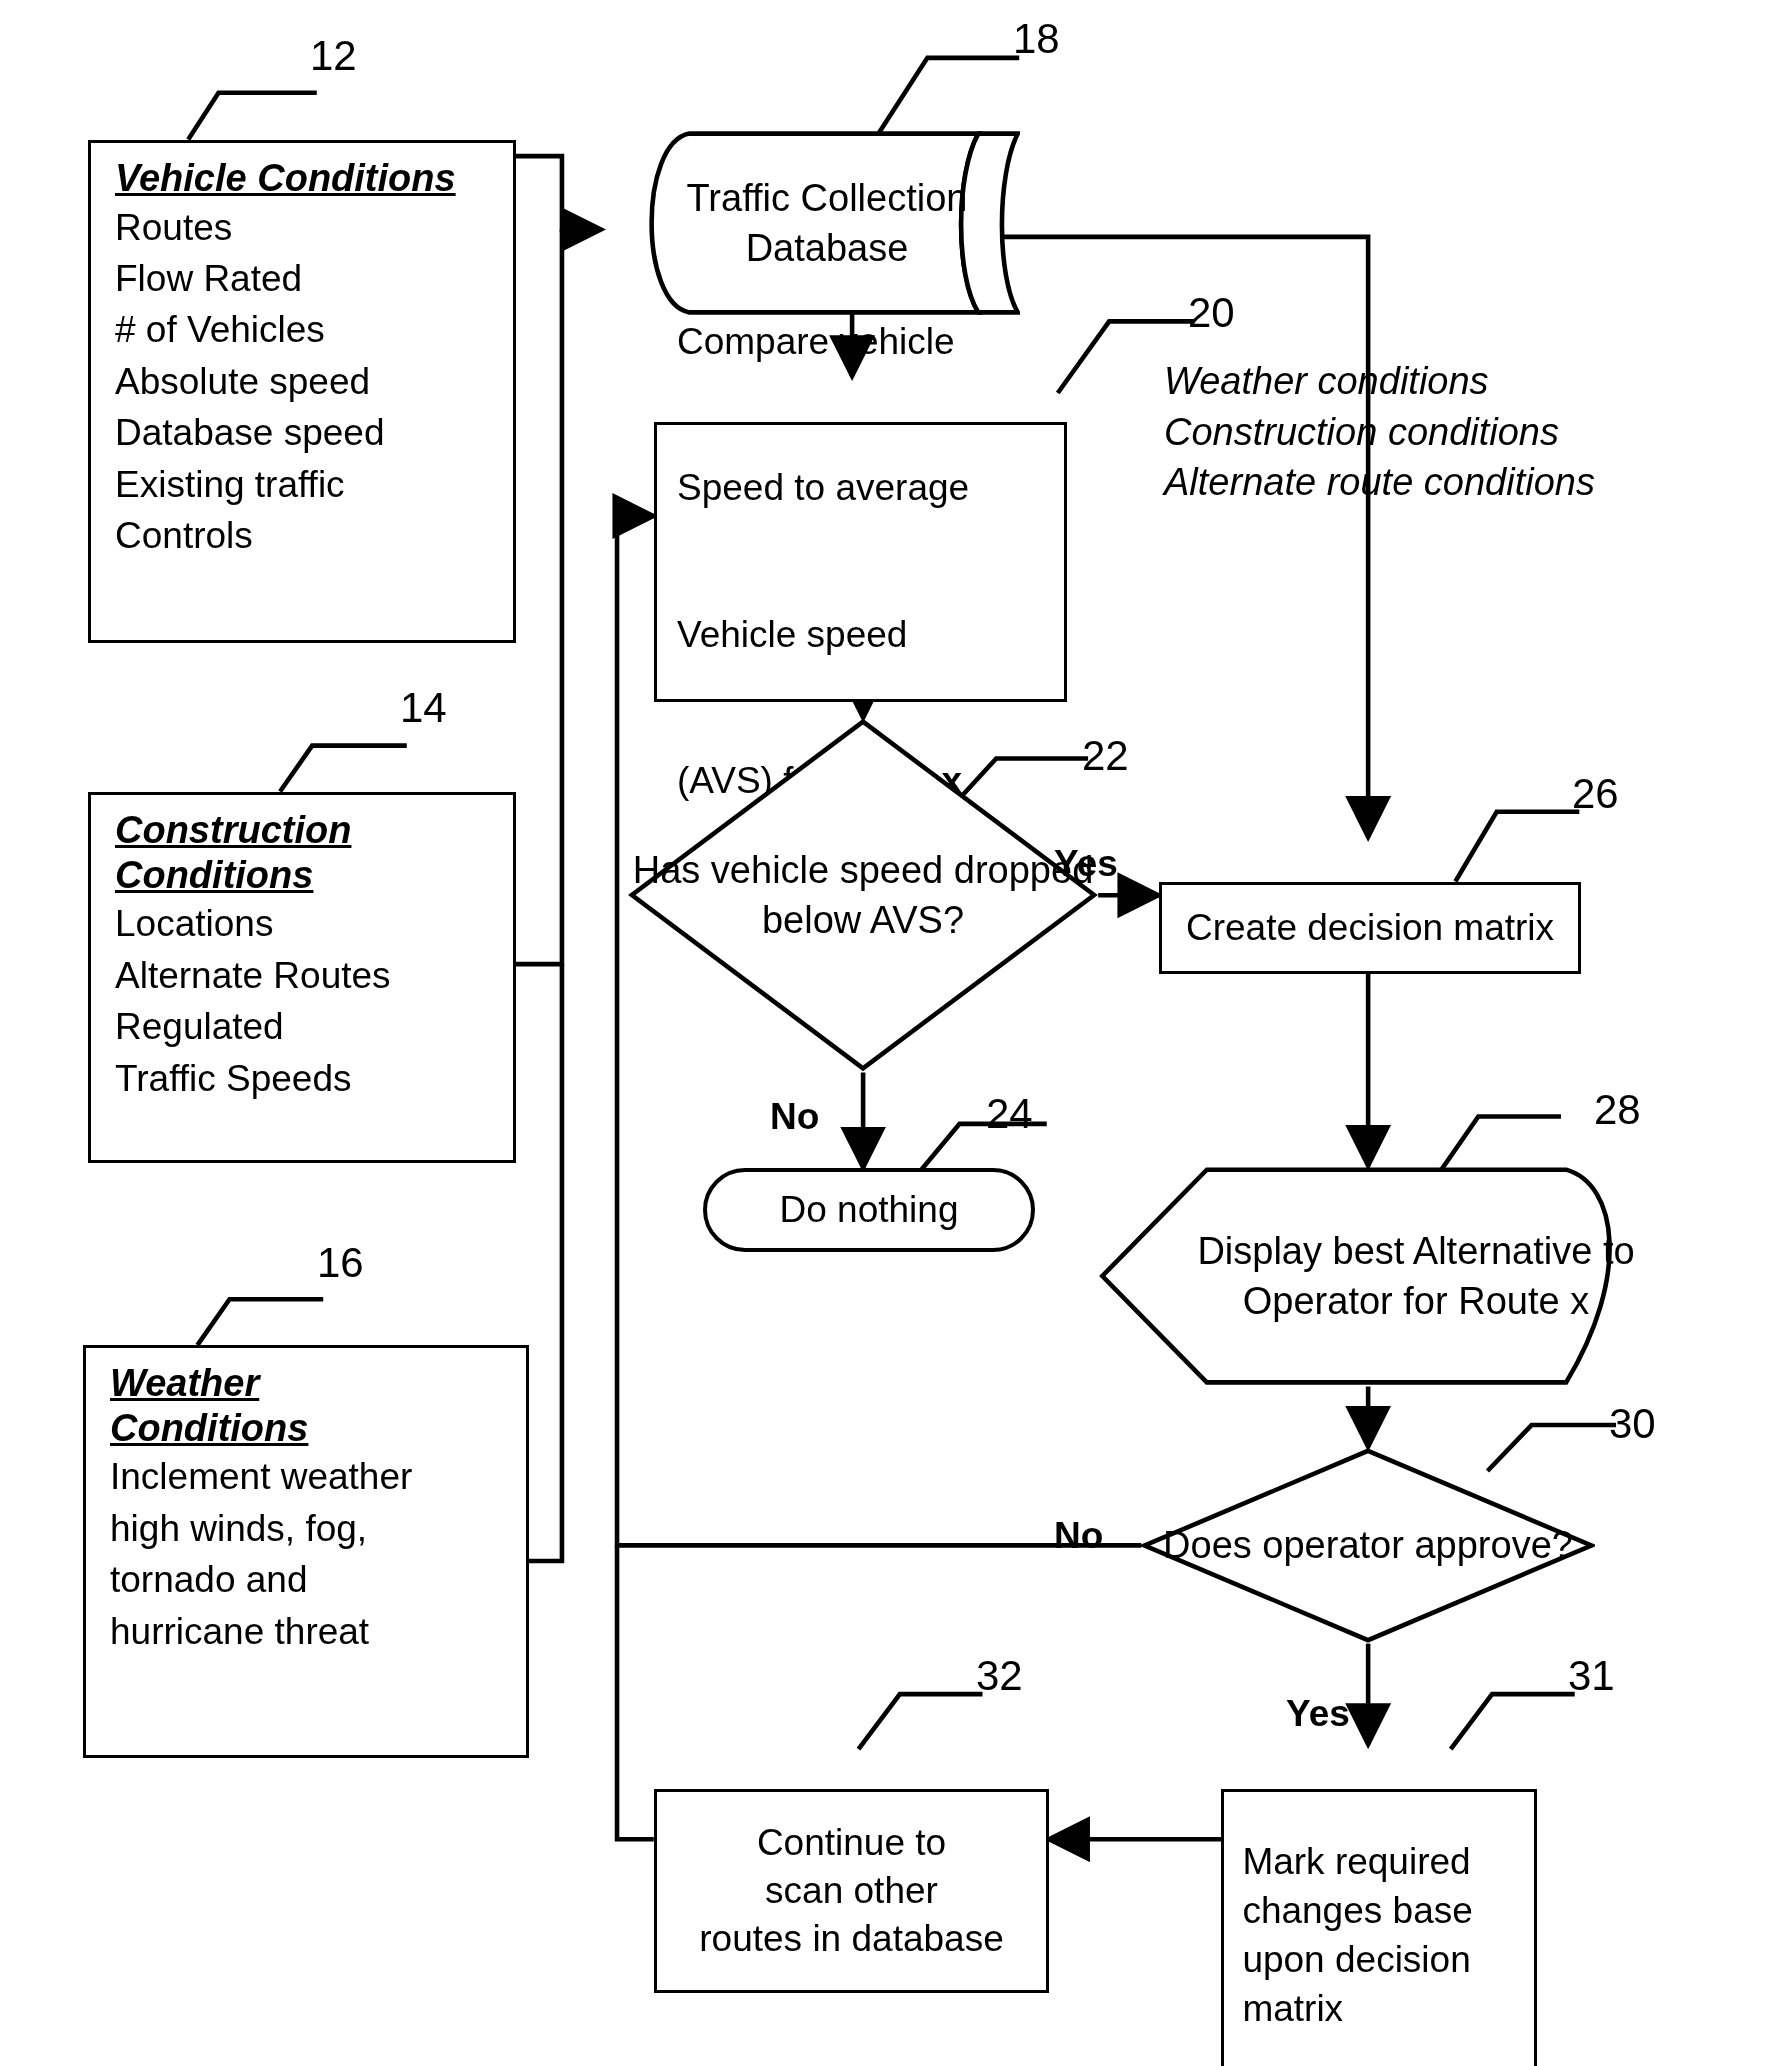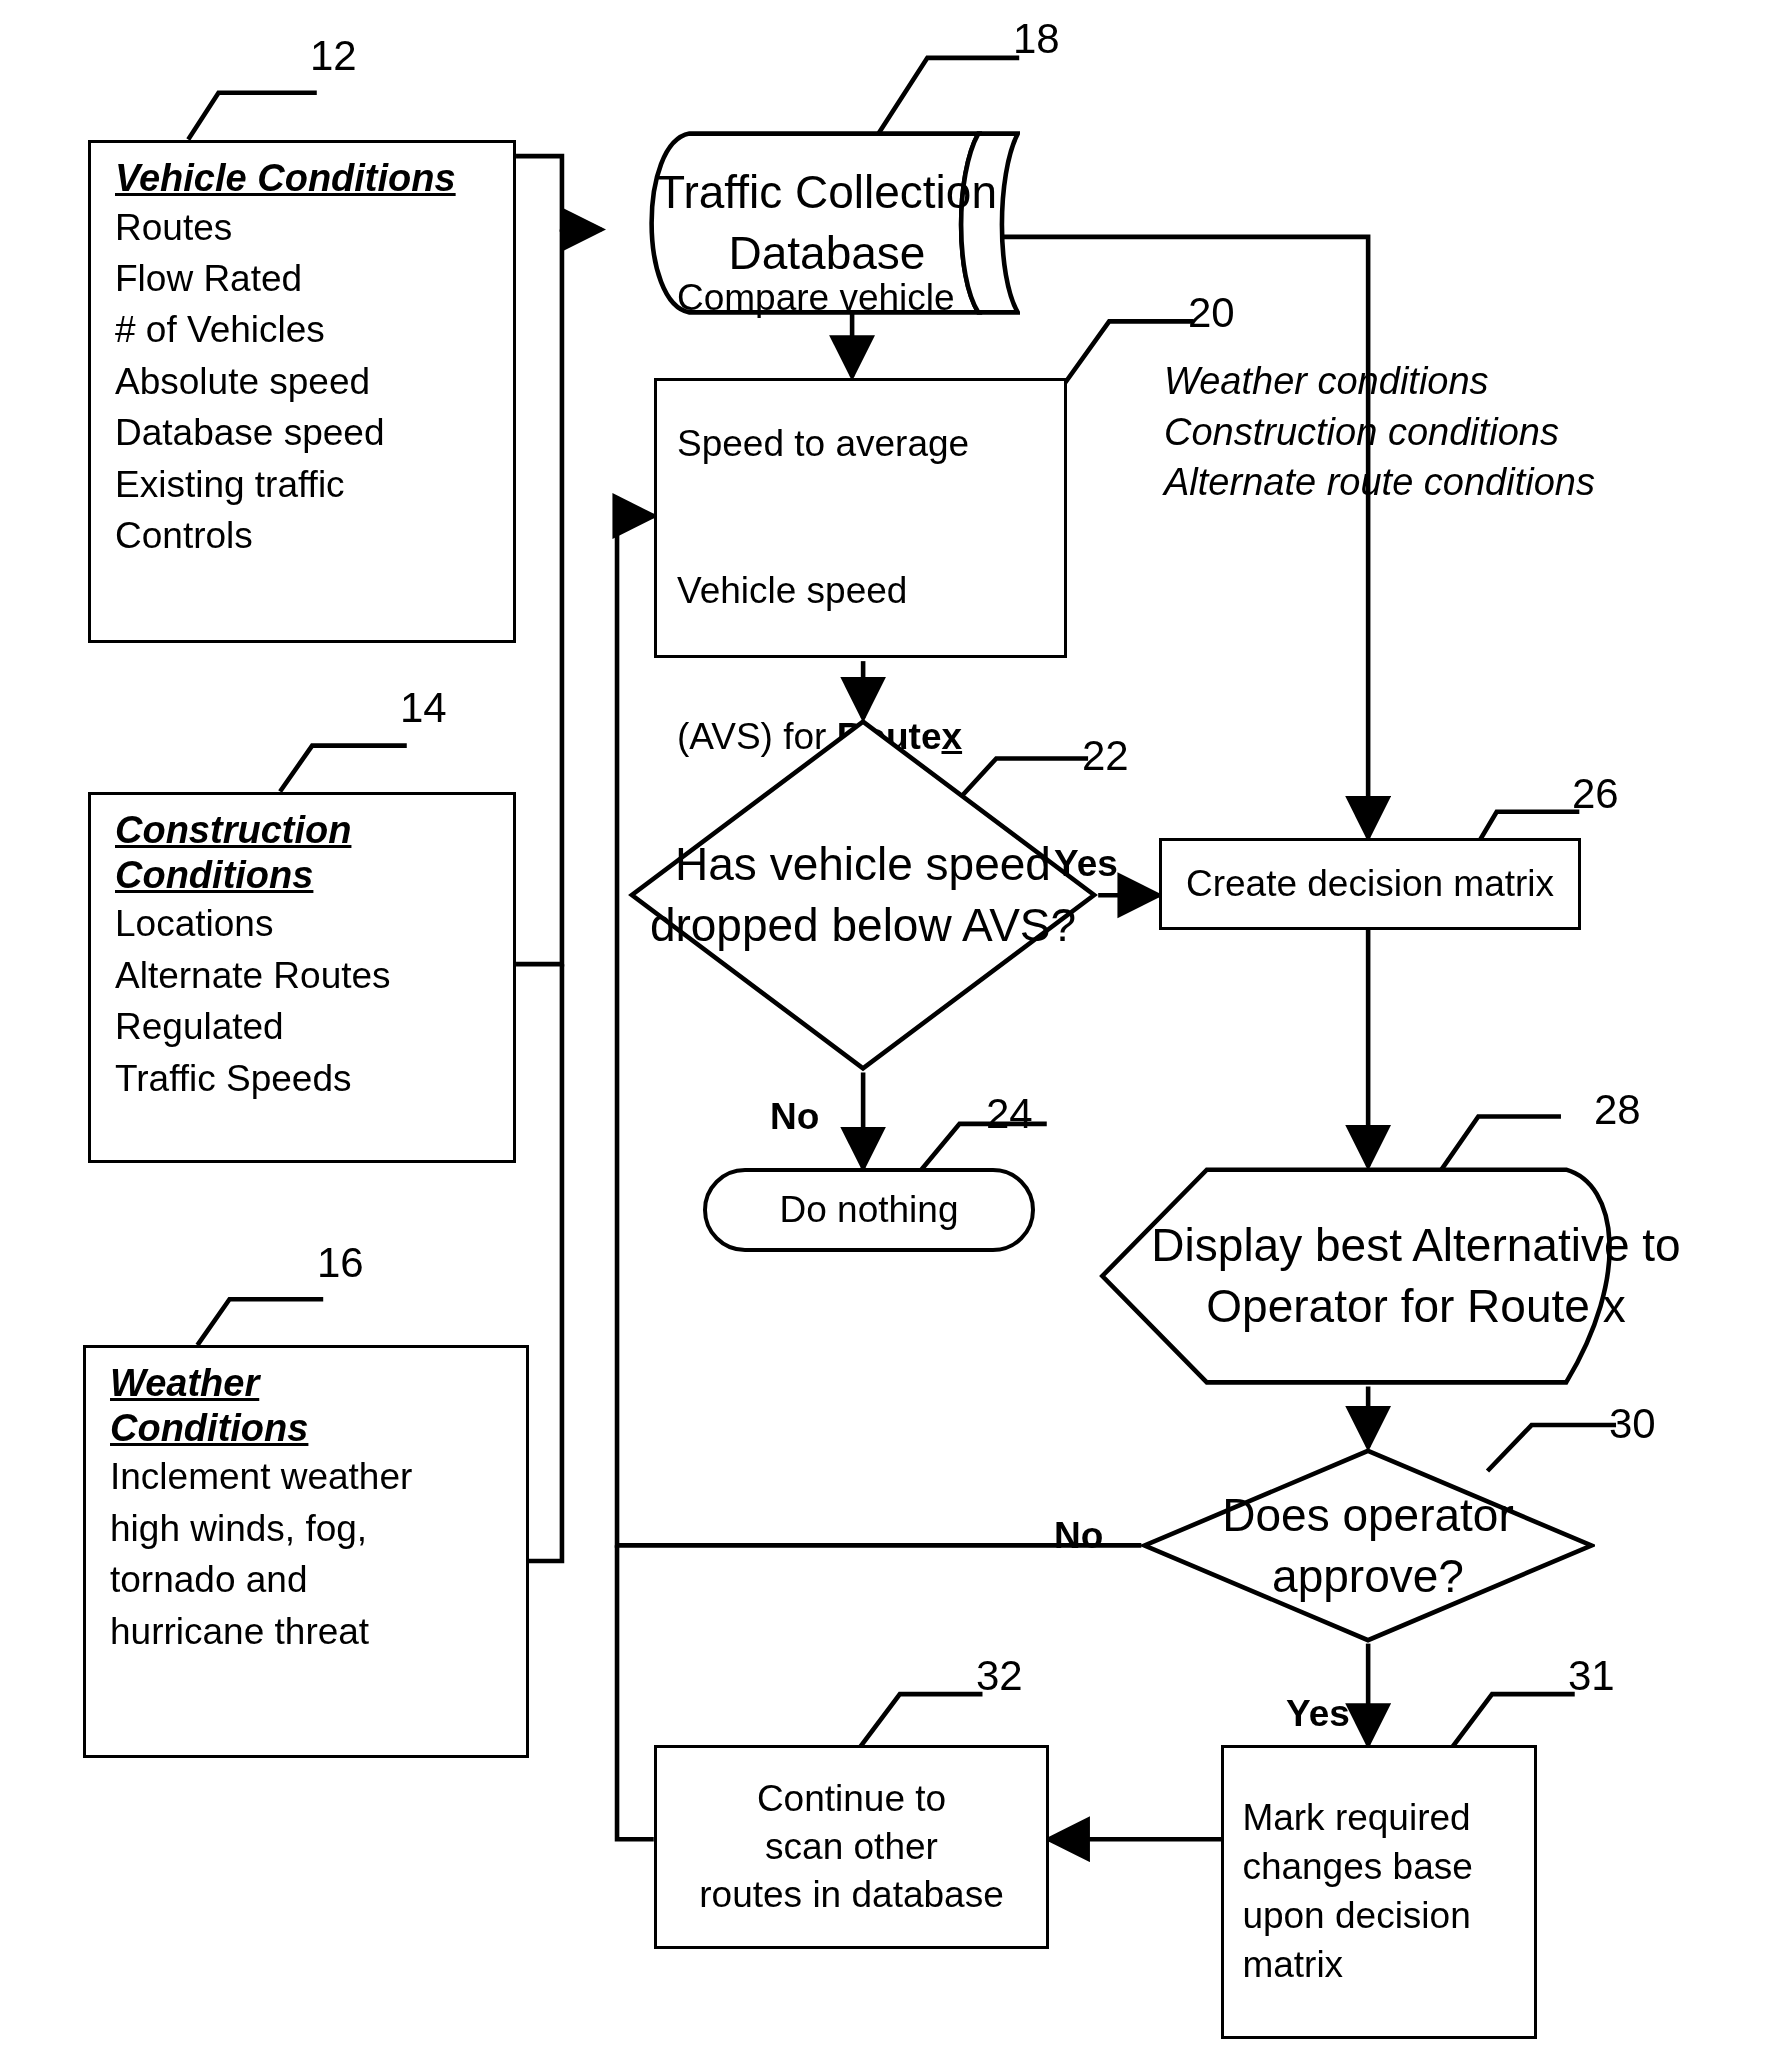--- a/index.html
+++ b/index.html
@@ -1,32 +1,32 @@
 <!DOCTYPE html>
 <html style="font-size:14.7px"><head>
 <meta charset="utf-8">
 <style>
   html,body{margin:0;padding:0;background:#fff;}
   body{width:1785px;height:2066px;font-family:"Liberation Sans",sans-serif;color:#000;position:relative;overflow:hidden;}
   #stage{position:absolute;left:0;top:0;width:1785px;height:2066px;}
   svg#wires{position:absolute;left:0;top:0;width:1785px;height:2066px;pointer-events:none;}
   .node{position:absolute;box-sizing:border-box;display:flex;align-items:center;justify-content:center;}
-  .boxnode{border:3.7px solid #000;background:#fff;}
+  .boxnode{border:3.7px solid #000;background:#fff;margin-top:44px;}
   .txt{text-align:center;line-height:1.30;font-size:37px;white-space:pre-wrap;}
   .txtleft{text-align:left;line-height:1.32;font-size:37px;white-space:pre-wrap;}
   .inputbox{position:absolute;border:3.7px solid #000;background:#fff;box-sizing:border-box;padding:13px 0 13px 24px;}
   .inputbox .hdr{font-weight:bold;font-size:38px;line-height:1.18;display:inline-block;font-style:italic;}
   .inputbox .hdr span{text-decoration:underline;display:block;width:max-content;}
   .inputbox .lst{font-size:37px;line-height:1.34;margin-top:1.8px;}
   .reflabel{position:absolute;font-size:42px;line-height:1;}
   .flowlabel{position:absolute;font-size:37px;font-weight:bold;line-height:1;}
   .plaintext{position:absolute;font-size:38px;line-height:1.33;text-align:left;font-style:italic;}
   .shapewrap{position:absolute;}
   .shapewrap svg{position:absolute;left:0;top:0;}
-  .shapetext{position:absolute;left:0;top:0;width:100%;height:100%;display:flex;align-items:center;justify-content:center;text-align:center;font-size:46px;line-height:1.32;}
+  .shapetext{position:absolute;left:0;top:0;width:100%;height:100%;display:flex;align-items:center;justify-content:center;text-align:center;font-size:38px;line-height:1.32;}
   .bold{font-weight:bold;}
   .boldu{font-weight:bold;text-decoration:underline;}
 </style>
 </head>
 <body>
 
 <div id="stage">
 
   <svg id="wires" viewBox="0 0 1944 2250">
     <defs>

